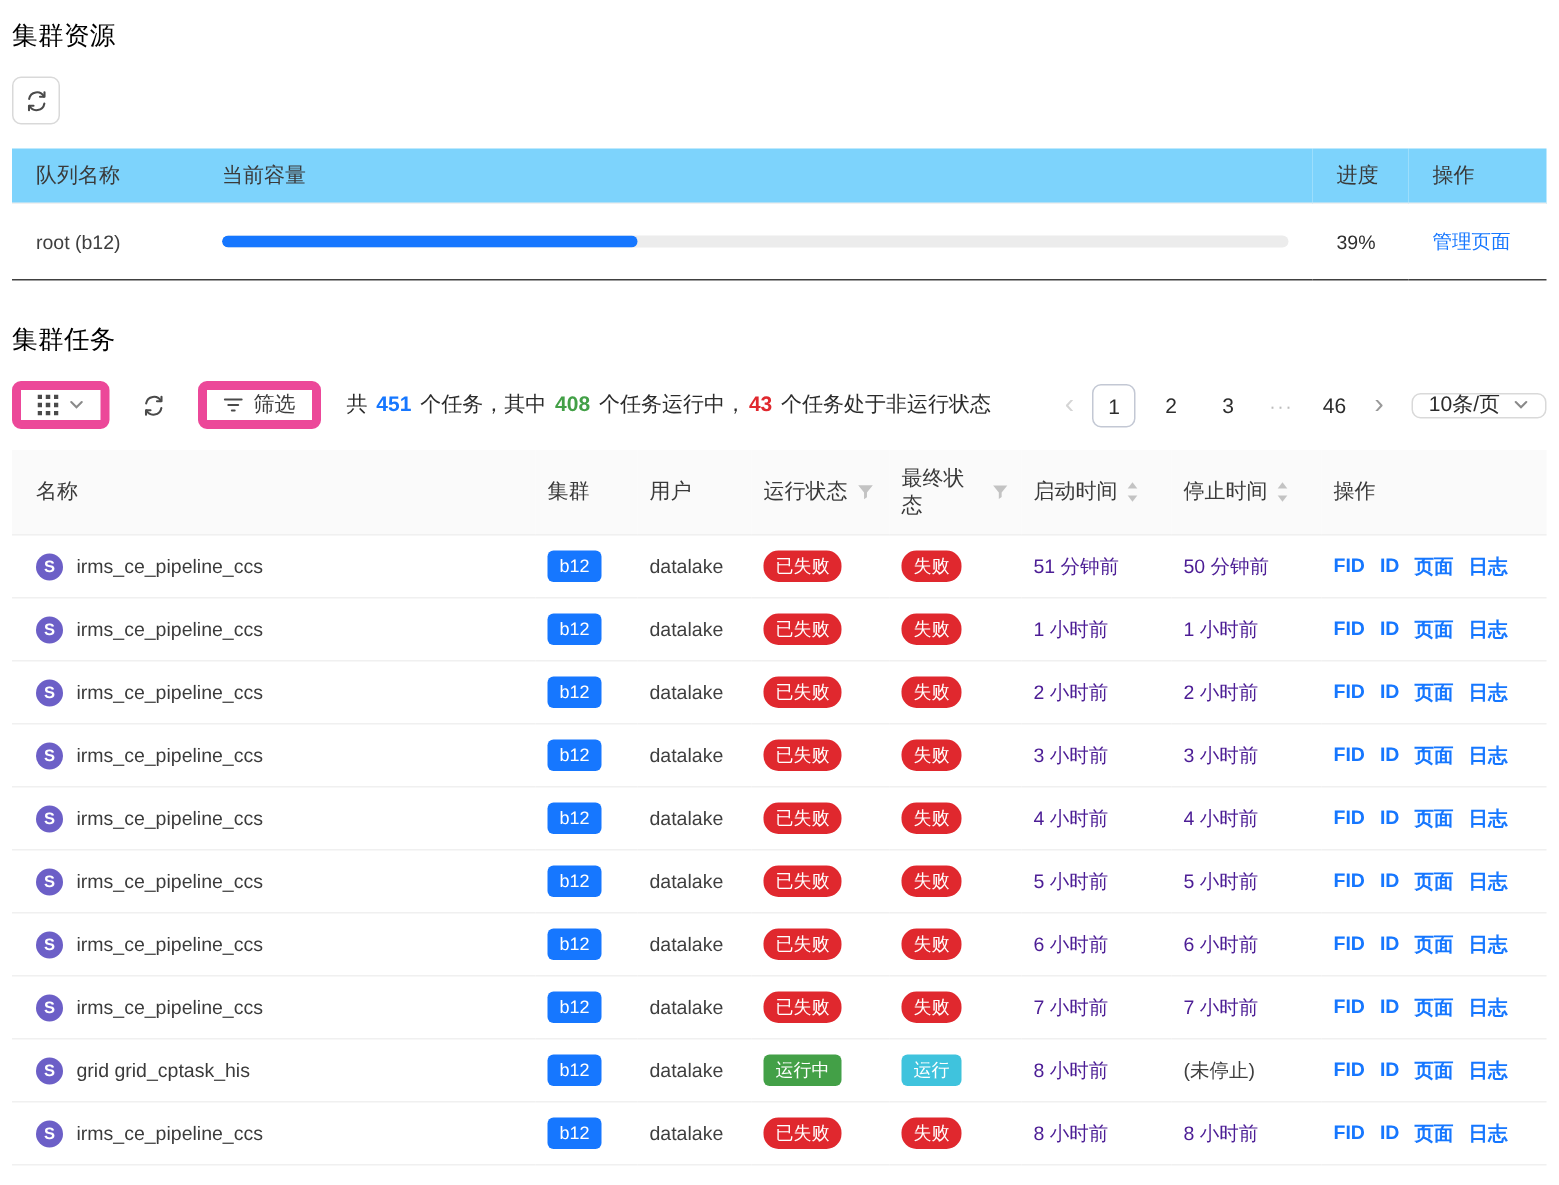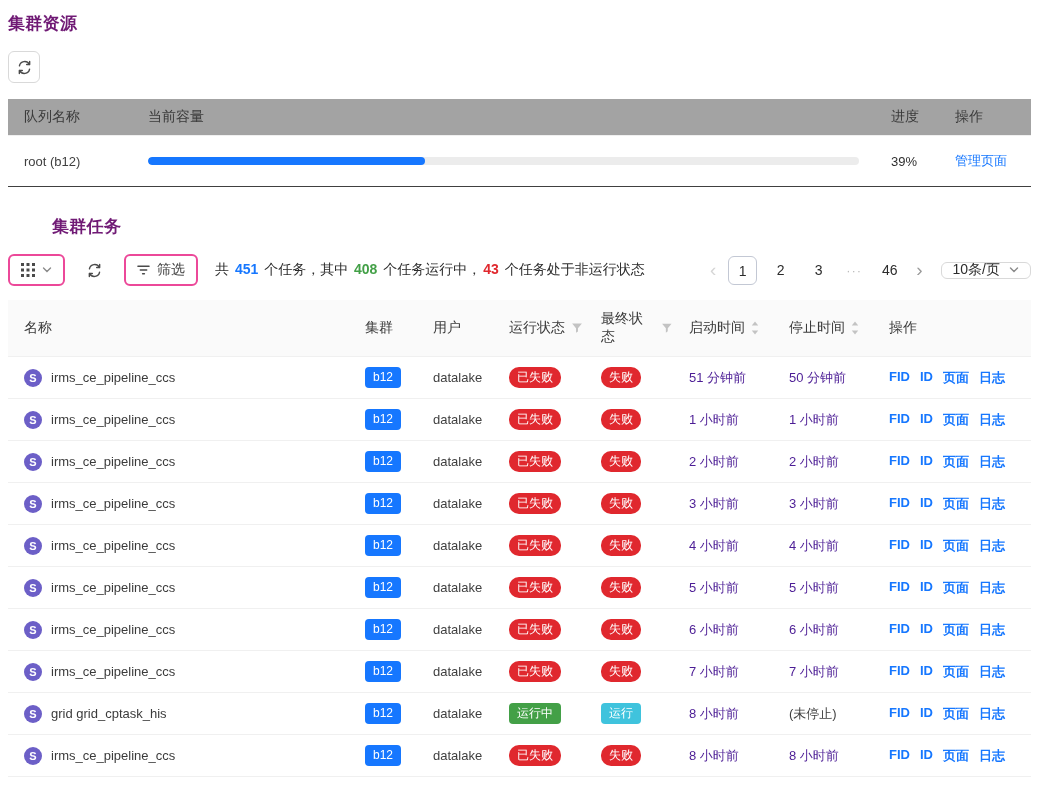--- a/index.html
+++ b/index.html
@@ -5,43 +5,43 @@
   * { box-sizing: border-box; margin: 0; padding: 0; }
   html, body { background: #fff; }
   body {
     width: 1039px;
     font-family: "Liberation Sans", "DejaVu Sans", sans-serif;
     color: #3f3f3f;
     -webkit-font-smoothing: antialiased;
   }
   .page { padding: 12px 8px 18px; }
 
-  .section-title { font-size: 17px; font-weight: 700; color: #701a75; letter-spacing: .3px; }
-  .section-title.second { margin-top: 28px; margin-left: 44px; }
+  .section-title { font-size: 17px; font-weight: 400; color: #000000; letter-spacing: .3px; }
+  .section-title.second { margin-top: 28px; }
 
   
   .icon-btn {
     width: 32px; height: 32px; margin-top: 16px;
     border: 1px solid #d9d9d9; border-radius: 6px; background: #fff;
     display: inline-flex; align-items: center; justify-content: center; cursor: pointer;
   }
   .btn {
-    height: 32px; border: 2px solid #ec4899; border-radius: 6px; background: #fff;
+    height: 32px; border: 6px solid #ec4899; border-radius: 6px; background: #fff;
     display: inline-flex; align-items: center; gap: 7px; padding: 0 11px;
     font-size: 14px; color: #3c3c3c; cursor: pointer;
   }
   .icon-plain-btn {
     height: 32px; border: none; background: none; padding: 0 6px;
     display: inline-flex; align-items: center; cursor: pointer;
   }
 
   
   .res-table { width: 100%; border-collapse: collapse; margin-top: 16px; }
   .res-table th {
-    background: #a3a3a3; text-align: left; font-weight: 500; font-size: 14px;
+    background: #7dd3fc; text-align: left; font-weight: 500; font-size: 14px;
     color: #3a3a3a; padding: 9px 16px; border-bottom: 1px solid #f0f0f0;
   }
   .res-table td { padding: 16px 16px; font-size: 13px; border-bottom: 1px solid #404040; }
   .progress-track { width: 100%; height: 8px; background: #ececec; border-radius: 4px; overflow: hidden; }
   .progress-fill { height: 100%; background: var(--blue); border-radius: 4px; }
   .pct { font-size: 13px; color: #2f2f2f; }
   .link { color: var(--blue); font-size: 13px; cursor: pointer; text-decoration: none; white-space: nowrap; }
 
   
   .toolbar { display: flex; align-items: center; margin: 16px 0 14px; }

